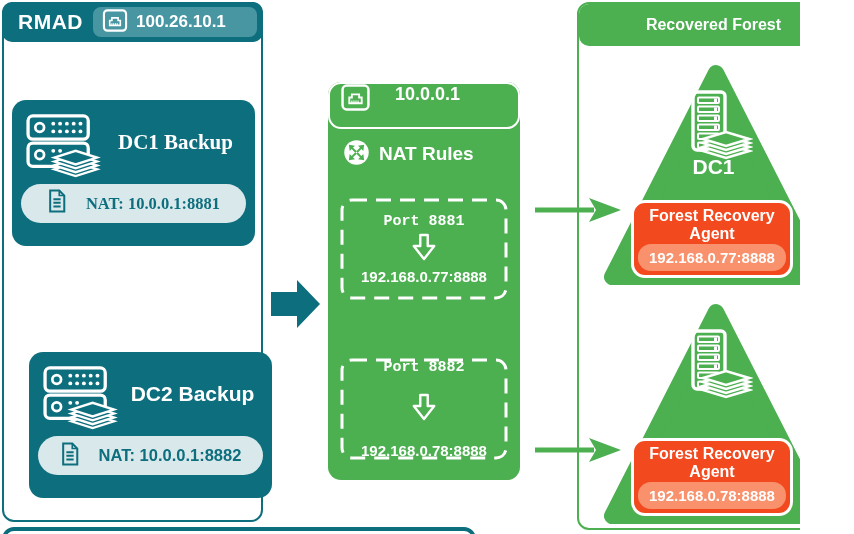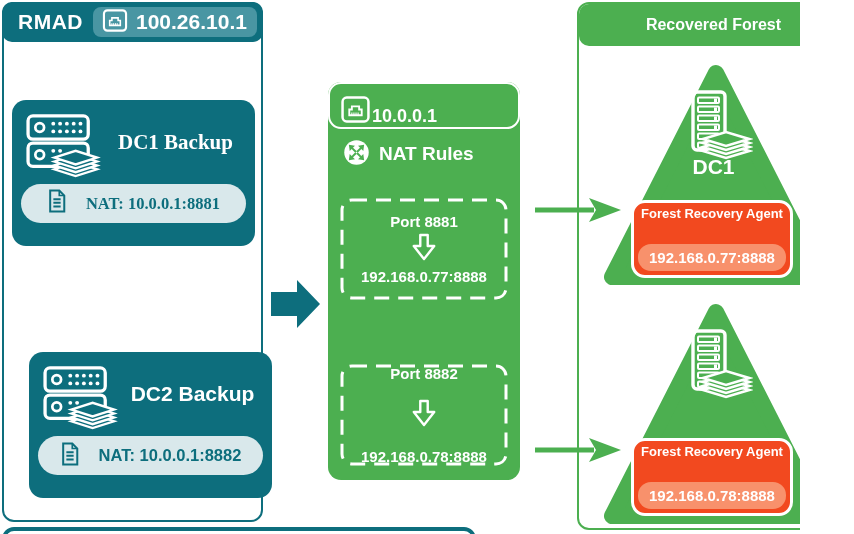--- a/index.html
+++ b/index.html
@@ -17,55 +17,55 @@
   .abs{position:absolute;}
 
   
   .rmad-container{left:2px;top:2px;width:261px;height:520px;background:#fff;
                   border:2px solid var(--teal);border-radius:12px;}
   .rmad-header{left:2px;top:2px;width:261px;height:40px;background:var(--teal);
                border-radius:10px;color:#fff;}
   .rmad-title{left:16px;top:0;height:40px;line-height:40px;font-size:21px;letter-spacing:.5px;}
   .ip-badge{left:91px;top:5px;width:164px;height:30px;background:var(--teal2);
             border-radius:8px;display:flex;align-items:center;gap:8px;padding-left:9px;color:#fff;}
-  .ip-badge .txt{font-size:21px;}
+  .ip-badge .txt{font-size:17px;}
 
   .dc-box{left:12px;width:243px;height:146px;background:var(--teal);border-radius:14px;color:#fff;}
   .dc-box.one{top:100px;font-family:Liberation Serif, serif;} .dc-box.two{top:352px;margin-left:17px;}
   .dc-label{left:88px;right:4px;top:30px;text-align:center;font-size:21px;}
   .nat-pill{left:9px;top:84px;width:225px;height:39px;background:var(--pillbg);
             border-radius:20px;display:flex;align-items:center;justify-content:center;gap:19px;
             color:var(--teal);font-size:16.5px;}
 
   
   .nat-box{left:328px;top:82px;width:192px;height:398px;background:var(--green);
            border-radius:13px;color:#fff;}
   .nat-box-header{left:0;top:0;width:192px;height:47px;border:2.5px solid #fff;
-                  border-radius:13px;display:flex;align-items:flex-end;gap:2px;padding-left:11px;}
+                  border-radius:13px;display:flex;align-items:flex-start;gap:25px;padding-left:11px;}
   .nat-box-header .txt{font-size:18px;}
   .nat-rules-row{left:15px;top:57px;height:30px;display:flex;align-items:center;gap:9px;}
   .nat-rules-row .txt{font-size:19px;}
   .rule-box{left:12px;width:168px;height:102px;display:flex;flex-direction:column;
             align-items:center;justify-content:center;gap:3px;text-align:center;}
-  .rule-box.one{top:116px;} .rule-box.two{top:282px;gap:17px;}
+  .rule-box.one{top:116px;} .rule-box.two{top:276px;gap:17px;}
   .rule-box .dash-bg{position:absolute;inset:0;}
-  .rule-port{font-size:15px;position:relative;}
+  .rule-port{font-size:15px;position:relative;font-family:Liberation Mono, monospace;}
   .rule-target{font-size:15px;position:relative;}
 
   
   .forest-container{left:577px;top:2px;width:273px;height:528px;background:#fff;
                     border:2px solid var(--green);border-radius:12px;}
   .forest-header{left:0;top:0;width:269px;height:42px;background:var(--green);border-radius:10px;
                  color:#fff;text-align:center;line-height:42px;font-size:16px;}
   .dc-name{left:0;width:269px;text-align:center;color:#fff;font-size:21px;}
   .dc-name.one{top:151px;} .dc-name.two{top:401px;}
   .agent-box{left:52px;width:162px;height:78px;background:var(--orange);border:3px solid #fff;
              border-radius:14px;color:#fff;text-align:center;}
   .agent-box.one{top:196px;} .agent-box.two{top:434px;}
-  .agent-label{padding-top:4px;font-size:13px;line-height:1.15;}
+  .agent-label{padding-top:4px;font-size:16px;line-height:1.15;}
   .agent-pill{position:absolute;left:4px;right:4px;bottom:4px;height:27px;background:var(--salmon);
               border-radius:13px;font-size:15px;line-height:27px;}
 
   .tri{pointer-events:none;}
 </style>
 </head>
 <body>
 
 <div class="stage">
 

